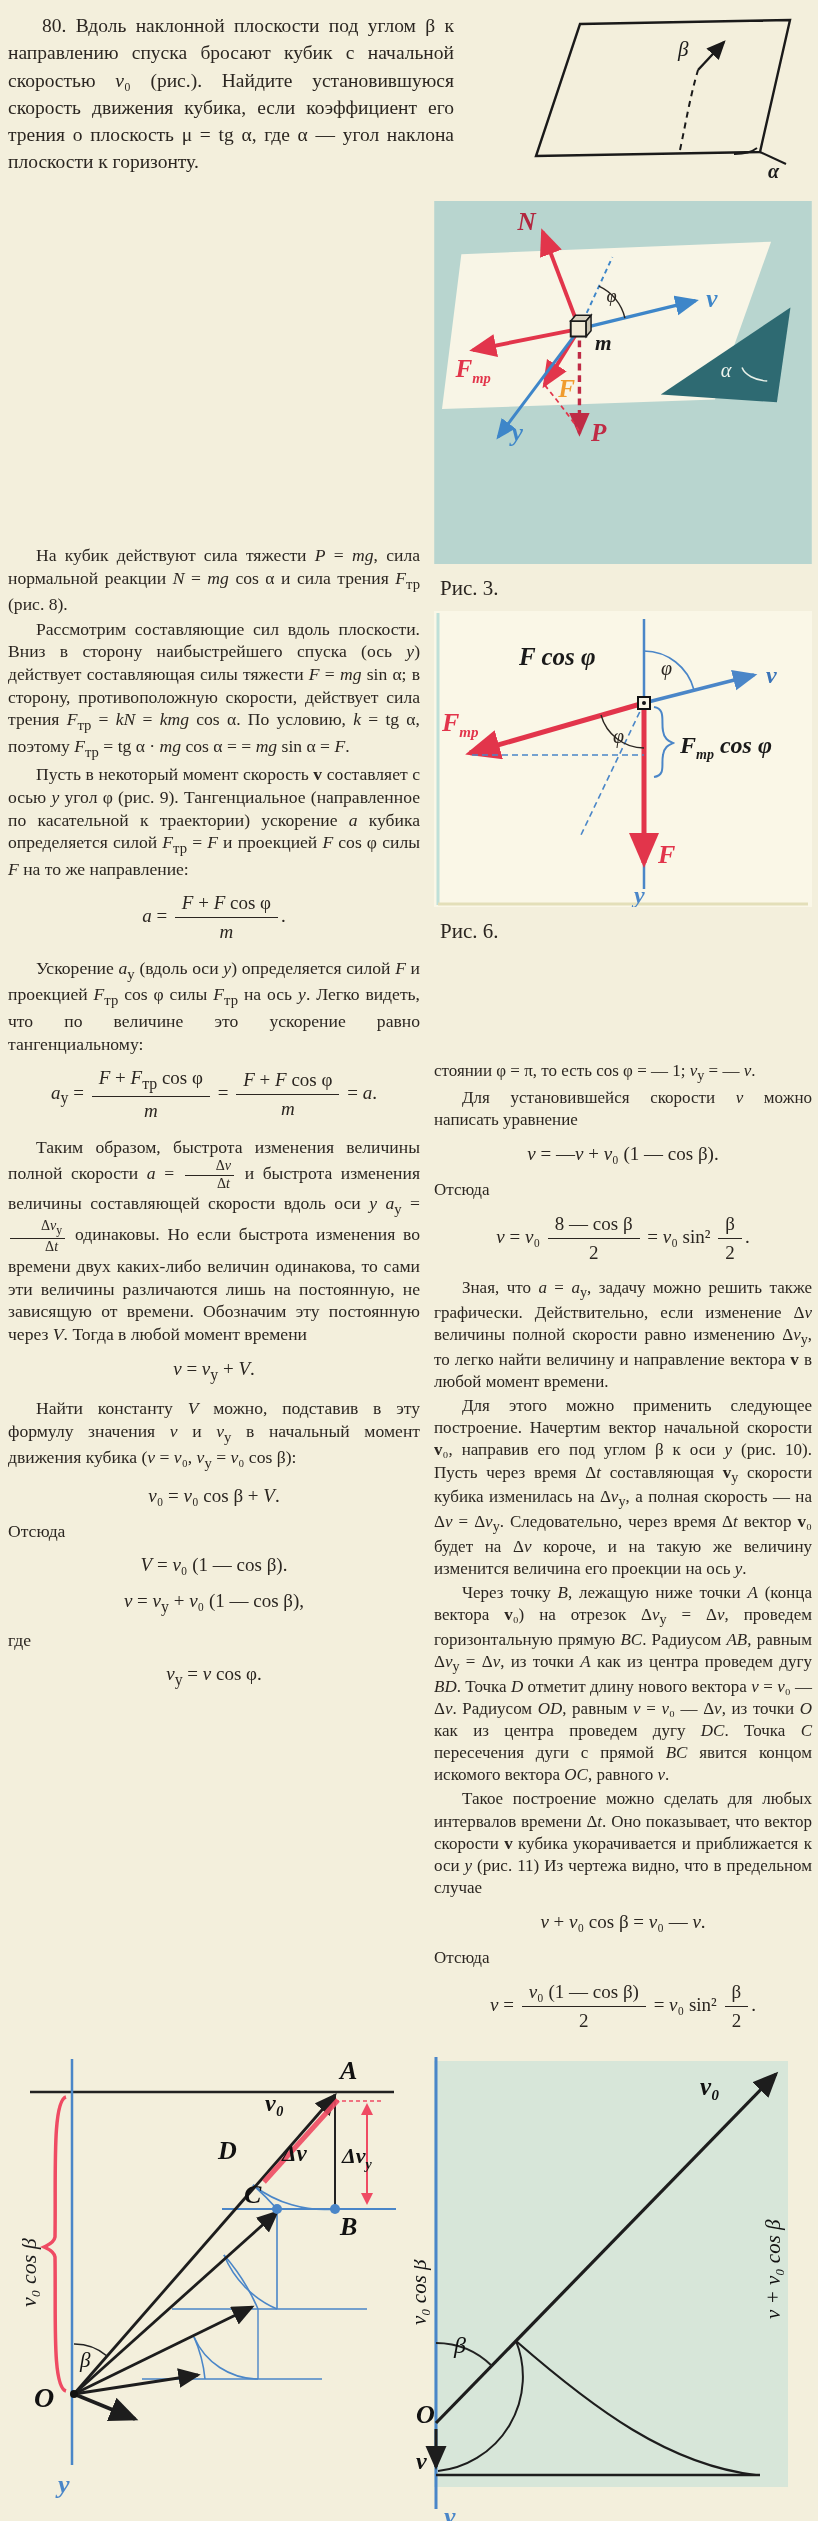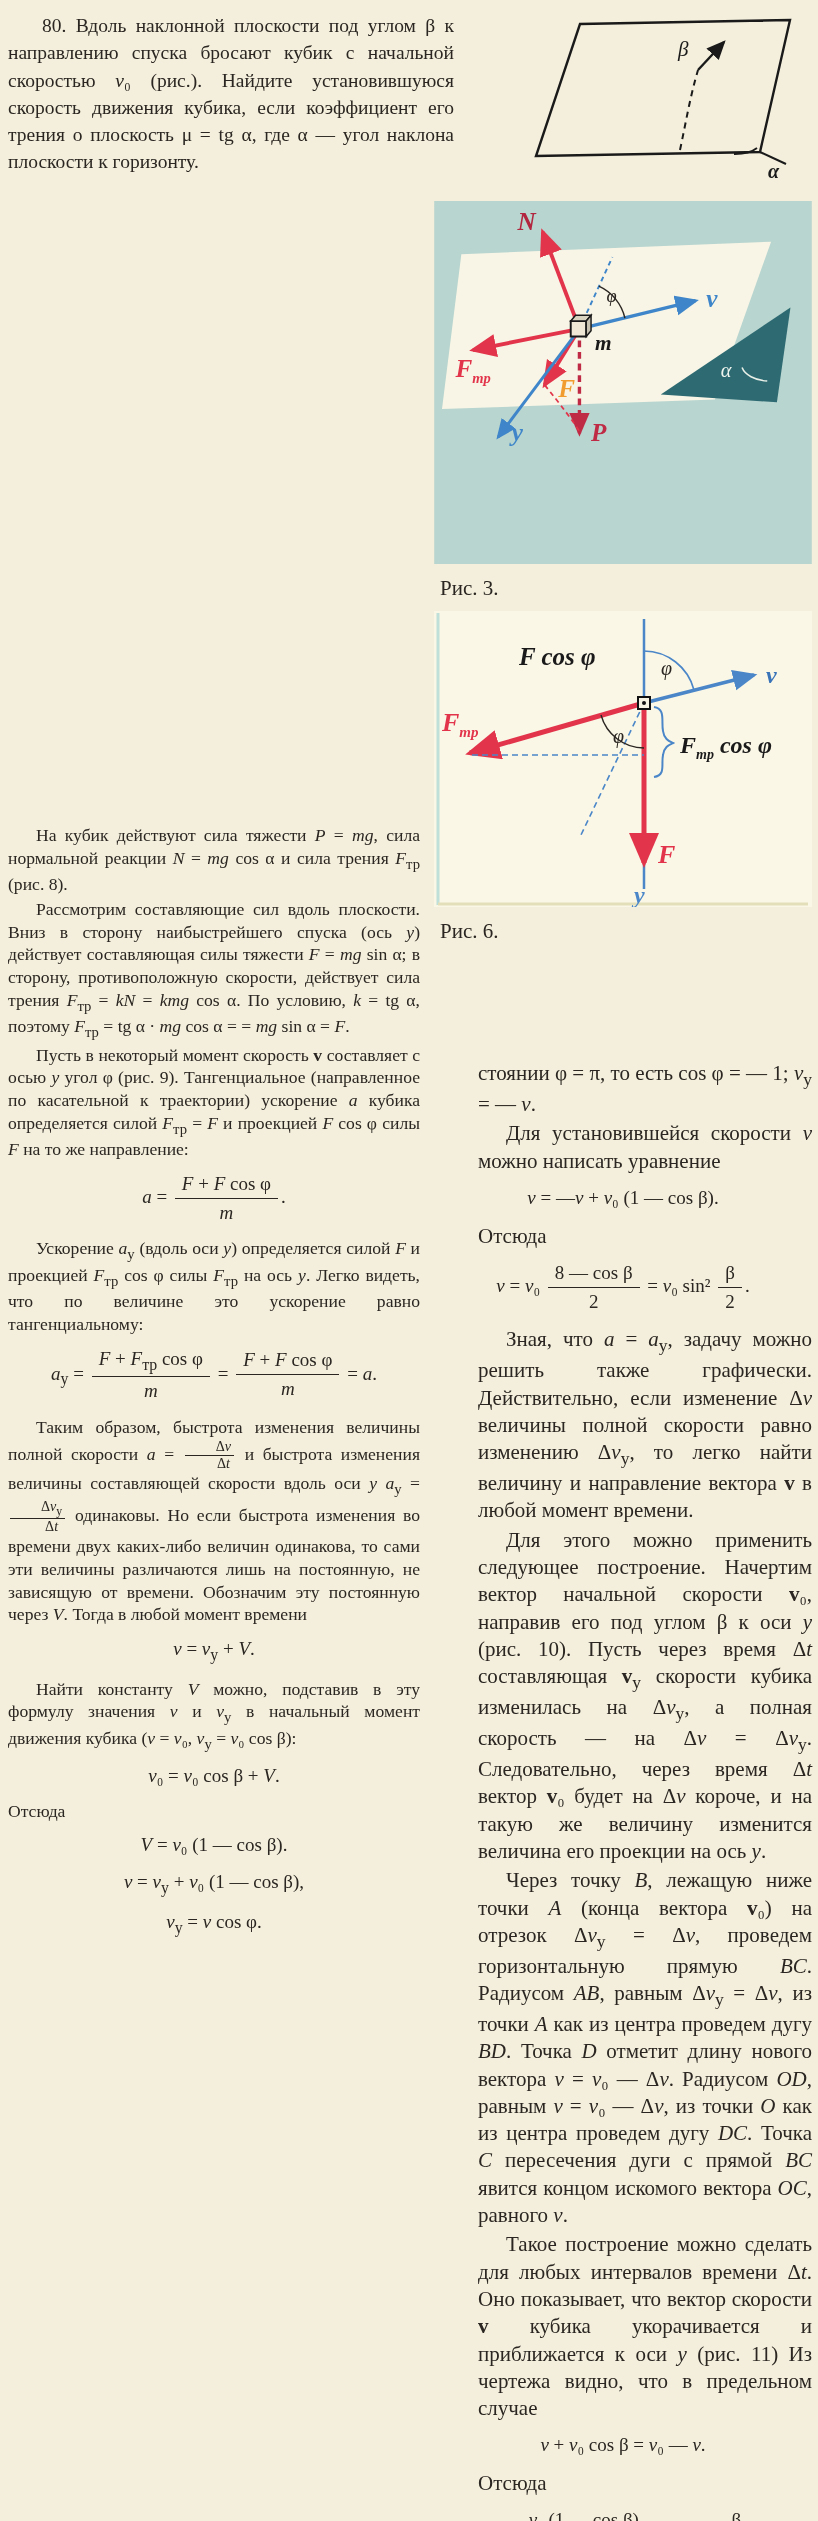--- a/index.html
+++ b/index.html
@@ -18,21 +18,21 @@
   .problem-row{gap:12px;align-items:flex-start;margin-bottom:14px;}
   .problem-text{
     width:446px;margin:0;flex:0 0 auto;
     font-size:19.5px;line-height:1.4;text-align:justify;text-indent:34px;
   }
   .fig-problem-wrap{flex:1 1 auto;display:flex;justify-content:flex-end;padding-right:4px;}
   .main-row{gap:14px;align-items:center;}
   .left-col{width:412px;flex:0 0 auto;}
   .right-col{width:378px;flex:0 0 auto;}
   .body-p{margin:0 0 2px 0;font-size:17.6px;line-height:1.29;text-align:justify;text-indent:28px;}
-  .right-col .body-p, .right-col .conn{font-size:21px;line-height:1.3;margin-left:44px;}
+  .right-col .body-p, .right-col .conn{font-size:17px;line-height:1.3;}
   .conn{margin:4px 0 2px 0;font-size:17.6px;text-indent:0;}
   .formula{
     text-align:center;margin:11px 0 13px 0;font-size:19px;line-height:1.25;
   }
   .formula i, .body-p i, .conn i, .problem-text i { font-style:italic; }
   .frac{display:inline-block;vertical-align:middle;text-align:center;margin:0 3px;}
   .frac .fnum{display:block;padding:0 7px 2px 7px;border-bottom:1.6px solid #2b2621;}
   .frac .fden{display:block;padding-top:2px;}
   .ifrac{display:inline-block;vertical-align:middle;text-align:center;font-size:0.8em;line-height:1.12;margin:0 2px;}
   .ifrac span{display:block;}
@@ -77,20 +77,21 @@
       <div class="formula"><i>a</i> = <span class="frac"><span class="fnum"><i>F</i> + <i>F</i> cos φ</span><span class="fden"><i>m</i></span></span>.</div>
       <p class="body-p">Ускорение <i>a</i><sub>y</sub> (вдоль оси <i>y</i>) определяется силой <i>F</i> и проекцией <i>F</i><sub>тр</sub> cos φ силы <i>F</i><sub>тр</sub> на ось <i>y</i>. Легко видеть, что по величине это ускорение равно тангенциальному:</p>
       <div class="formula"><i>a</i><sub>y</sub> = <span class="frac"><span class="fnum"><i>F</i> + <i>F</i><sub>тр</sub> cos φ</span><span class="fden"><i>m</i></span></span> = <span class="frac"><span class="fnum"><i>F</i> + <i>F</i> cos φ</span><span class="fden"><i>m</i></span></span> = <i>a</i>.</div>
       <p class="body-p">Таким образом, быстрота изменения величины полной скорости <i>a</i> = <span class="ifrac"><span>Δ<i>v</i></span><span>Δ<i>t</i></span></span> и быстрота изменения величины составляющей скорости вдоль оси <i>y</i> <i>a</i><sub>y</sub> = <span class="ifrac"><span>Δ<i>v</i><sub>y</sub></span><span>Δ<i>t</i></span></span> одинаковы. Но если быстрота изменения во времени двух каких-либо величин одинакова, то сами эти величины различаются лишь на постоянную, не зависящую от времени. Обозначим эту постоянную через <i>V</i>. Тогда в любой момент времени</p>
       <div class="formula"><i>v</i> = <i>v</i><sub>y</sub> + <i>V</i>.</div>
       <p class="body-p">Найти константу <i>V</i> можно, подставив в эту формулу значения <i>v</i> и <i>v</i><sub>y</sub> в начальный момент движения кубика (<i>v</i> = <i>v</i>₀, <i>v</i><sub>y</sub> = <i>v</i>₀ cos β):</p>
       <div class="formula"><i>v</i>₀ = <i>v</i>₀ cos β + <i>V</i>.</div>
       <p class="conn">Отсюда</p>
       <div class="formula"><i>V</i> = <i>v</i>₀ (1 — cos β).</div>
       <div class="formula"><i>v</i> = <i>v</i><sub>y</sub> + <i>v</i>₀ (1 — cos β),</div>
+      <p class="conn">где</p>
       <div class="formula"><i>v</i><sub>y</sub> = <i>v</i> cos φ.</div>
     </div>
 
     <div class="right-col">
 
       
       <svg width="378" height="363" viewBox="0 0 390 375">
         <defs>
           <marker id="ar-r8" markerWidth="9" markerHeight="9" refX="6" refY="3" orient="auto">
               <path d="M0,0 L7,3 L0,6 Z" fill="#e2354b"></path>

